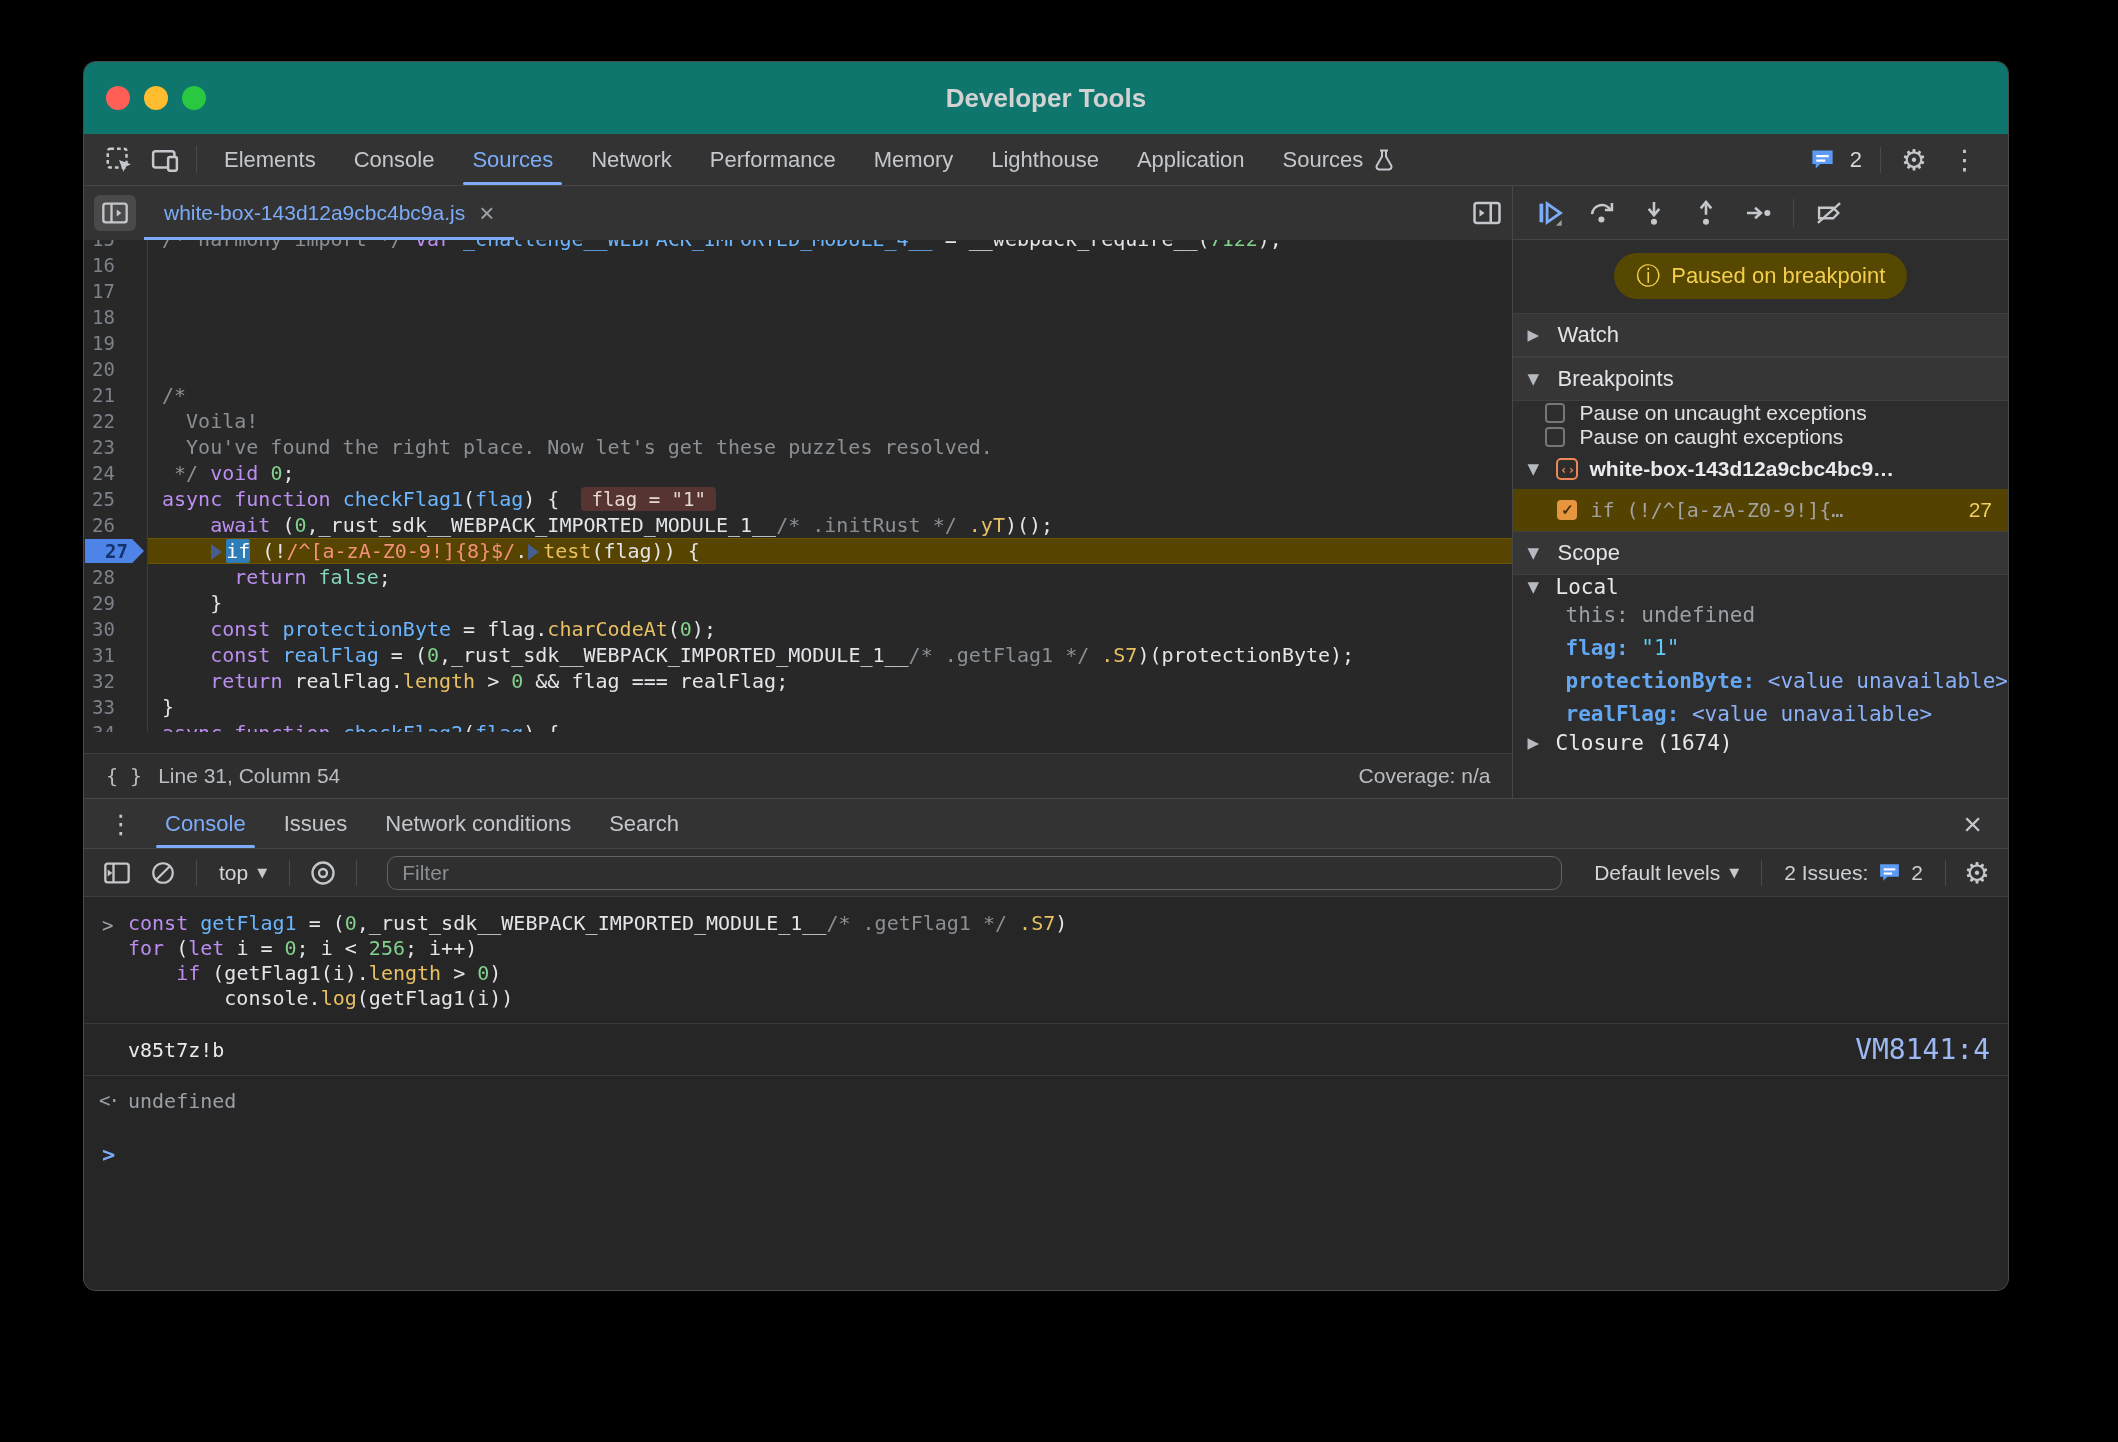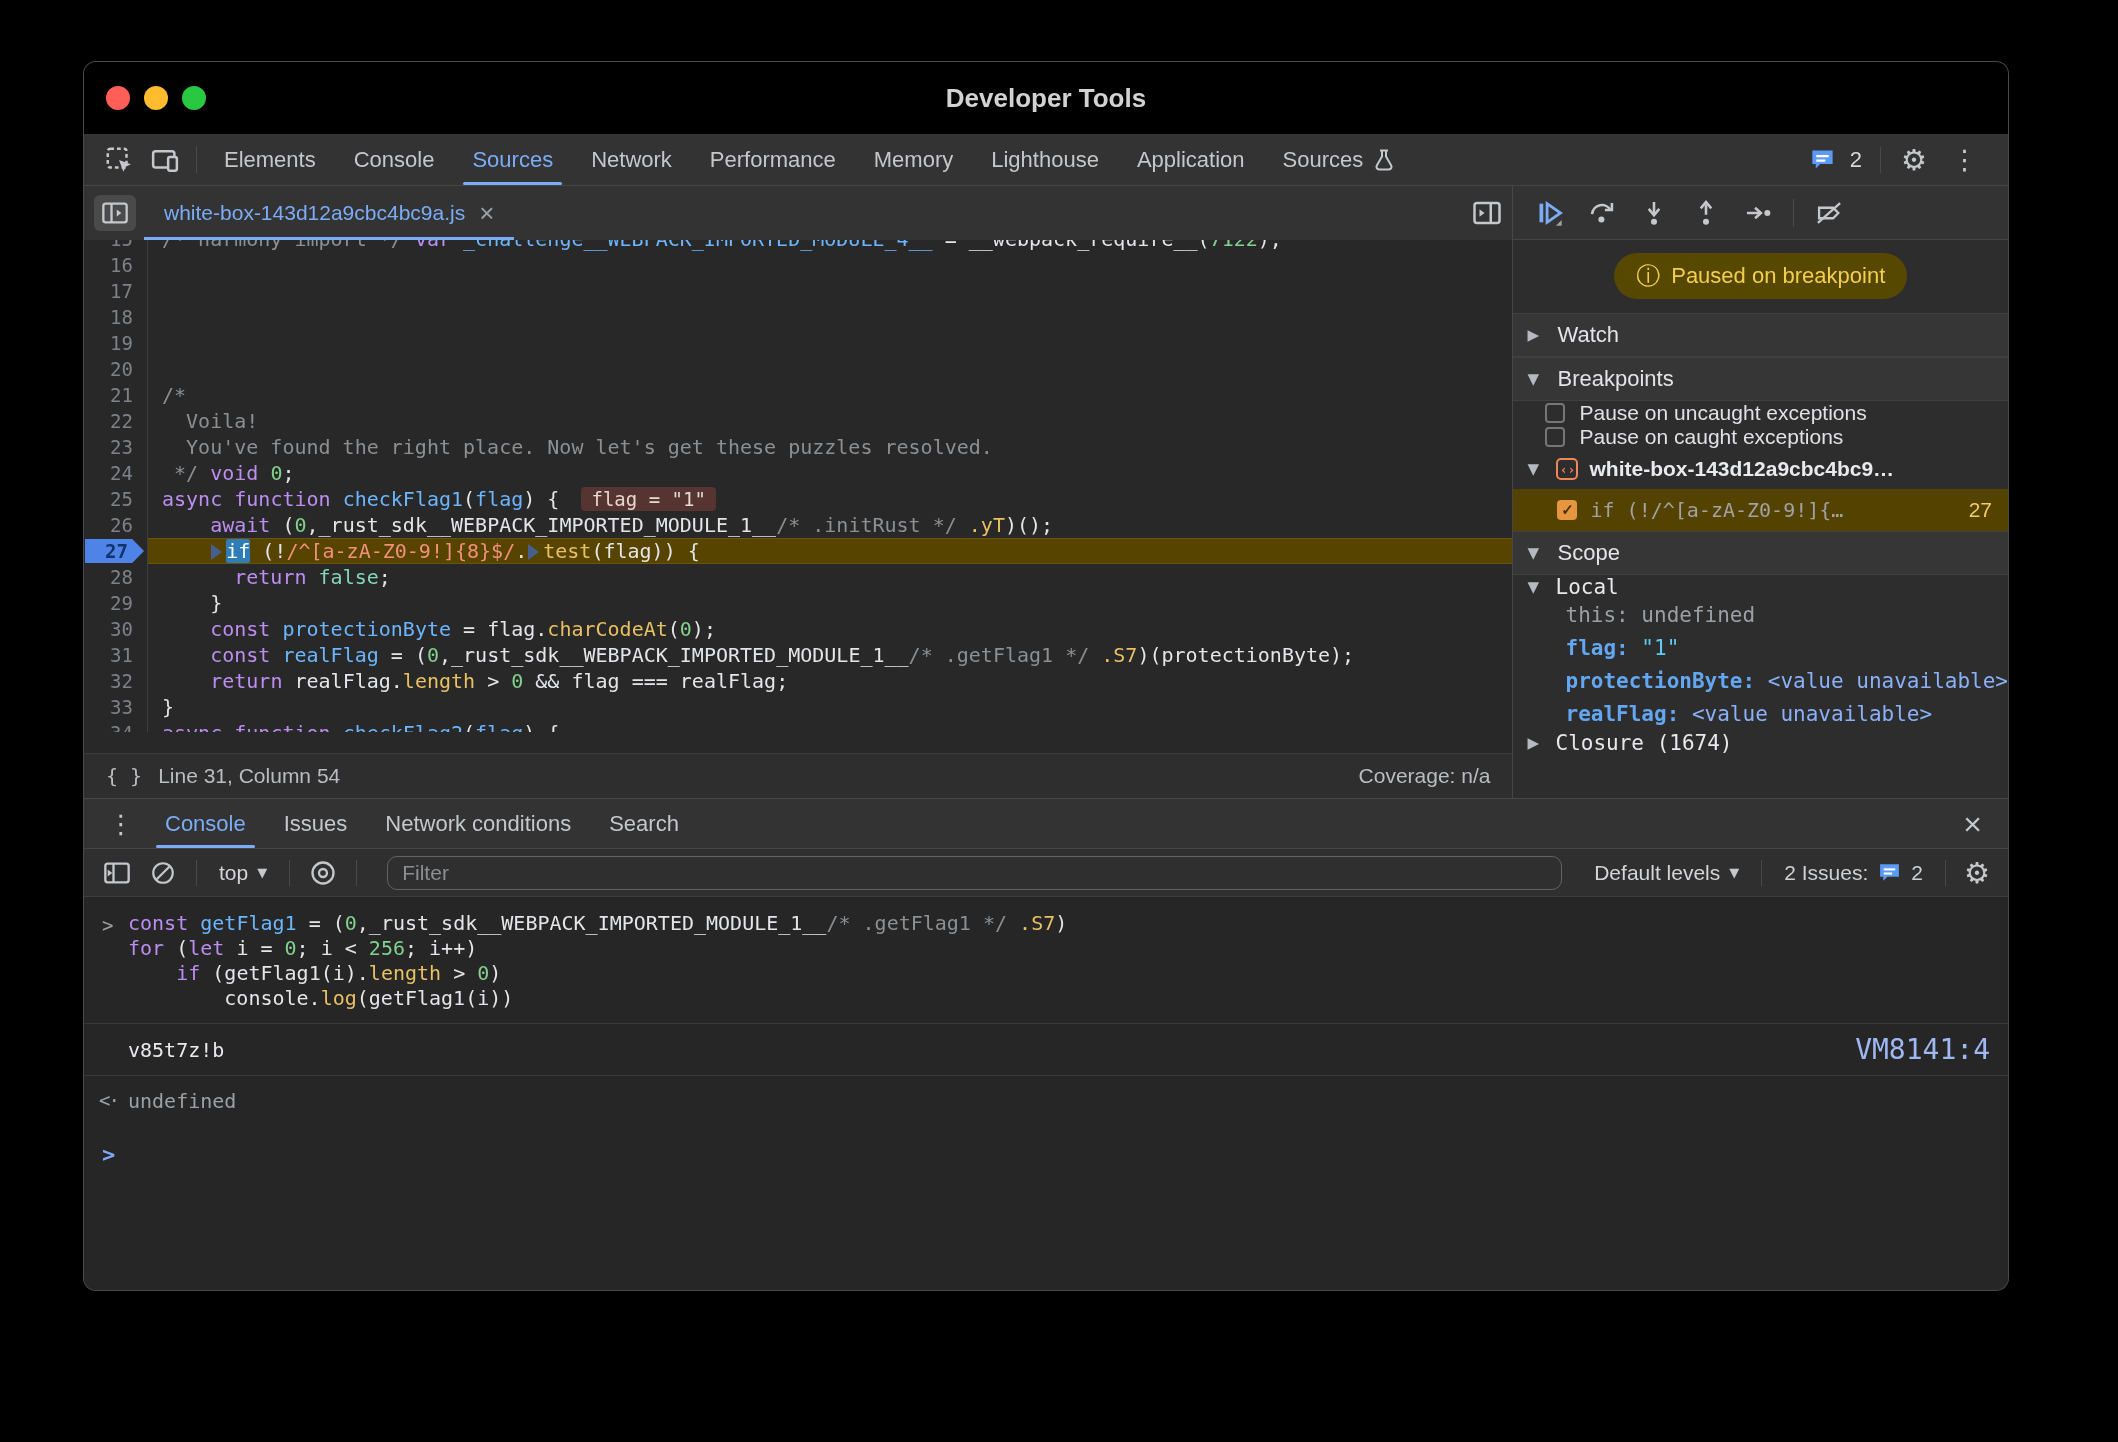--- a/index.html
+++ b/index.html
@@ -5,21 +5,21 @@
   * { margin:0; padding:0; box-sizing:border-box; }
   html,body { width:2118px; height:1442px; background:#000; overflow:hidden;
               font-family:"Liberation Sans", sans-serif; }
 
   .window { position:absolute; left:84px; top:62px; width:1924px; height:1228px;
             background:#282828; border-radius:12px; overflow:hidden;
             box-shadow:0 0 0 1px #4a4a4a, 0 30px 80px rgba(0,0,0,.65);
             display:flex; flex-direction:column; }
 
   
-  .titlebar { flex:0 0 72px; background:#000000; position:relative;
+  .titlebar { flex:0 0 72px; background:#0f766e; position:relative;
               display:flex; align-items:center; justify-content:center; }
   .lights { position:absolute; left:22px; top:0; height:100%; display:flex; align-items:center; gap:14px; }
   .light { width:24px; height:24px; border-radius:50%; }
   .light.red{background:#ff5f57;} .light.yellow{background:#febc2e;} .light.green{background:#28c840;}
   .title { font-size:26px; font-weight:bold; color:#d2d2d2; }
 
   
   .dt-toolbar { flex:0 0 52px; background:#333; border-bottom:1px solid #454545;
                 display:flex; align-items:stretch; padding:0 20px 0 12px; }
   .icon-btn { display:flex; align-items:center; justify-content:center; width:46px; color:#c4c7cb; }
@@ -49,21 +49,21 @@
   .tab-close { color:#9aa0a6; font-size:26px; line-height:1; }
   .ft-spacer { flex:1; }
   .collapse-btn { align-self:center; padding:0 10px; color:#c4c7cb; }
 
   
   .editor { flex:1; overflow:hidden; background:#282828; }
   .code-line { display:flex; height:26px; line-height:26px;
                font-family:"DejaVu Sans Mono", monospace; font-size:20px; white-space:pre; }
   .clip-top { margin-top:-14px; }
   .clip-bottom { height:12px; overflow:hidden; }
-  .ln { flex:0 0 64px; text-align:right; padding-right:14px; color:#7d828a; font-size:19px;
+  .ln { flex:0 0 64px; text-align:right; padding-right:32px; color:#7d828a; font-size:19px;
         border-right:1px solid #3e3e3e; user-select:none; position:relative; }
   .code-text { padding-left:14px; flex:1; color:#e3e5e8; }
   .code-line.paused .code-text { background:#564400;
         box-shadow:inset 0 1px 0 #6b5500, inset 0 -1px 0 #6b5500; }
   .exec-arrow { position:absolute; left:1px; right:3px; top:1px; bottom:1px; background:#4e84e8;
         color:#12336e; font-weight:bold; font-size:19px;
         clip-path:polygon(0 0, 80% 0, 100% 50%, 80% 100%, 0 100%);
         display:flex; align-items:center; justify-content:flex-end; padding-right:16px; }
   .t-pln{color:#e3e5e8} .t-kw{color:#bd8ef2} .t-com{color:#8b9095} .t-def{color:#6cb6ff}
   .t-fn{color:#6cb6ff} .t-prop{color:#e9c062} .t-num{color:#82d18c} .t-re{color:#f3907b}

